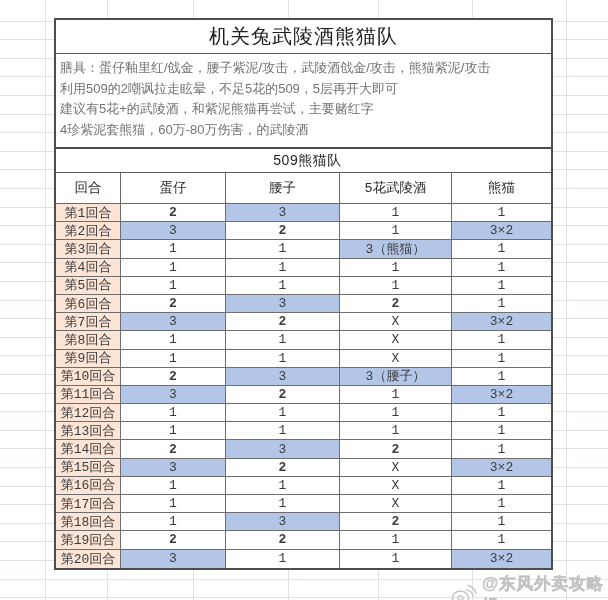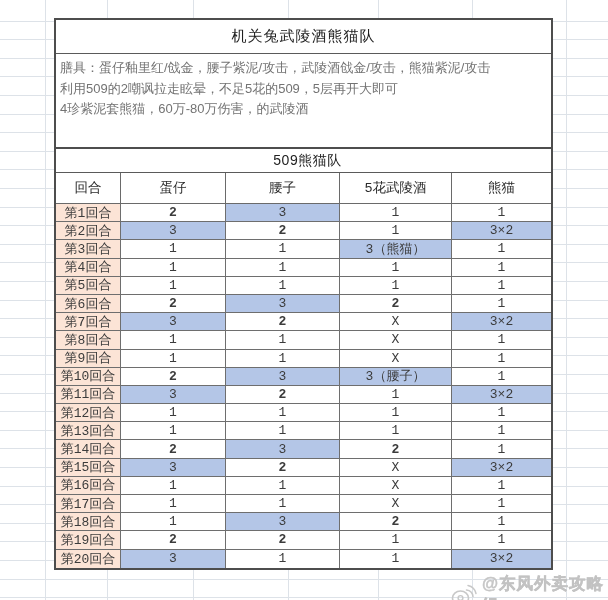--- a/index.html
+++ b/index.html
@@ -18,21 +18,21 @@
   .vline{position:absolute;top:0;width:1px;height:600px;background:#dde2e8;z-index:0;}
   
   .sheet{
     position:absolute;left:54px;top:18px;width:495px;z-index:1;
     background:#ffffff;border:2px solid #4d4d4d;box-sizing:content-box;
     color:#333;
   }
   .title-row{
     height:34px;box-sizing:border-box;border-bottom:1px solid #5a5a5a;
     display:flex;align-items:center;justify-content:center;
-    font-size:15px;color:#1f1f1f;letter-spacing:1px;
+    font-size:20px;color:#1f1f1f;letter-spacing:1px;
   }
   .notes{
     height:95px;box-sizing:border-box;border-bottom:2px solid #4d4d4d;
     padding:4px 2px 0 4px;
     font-size:13px;line-height:20.5px;color:#737373;
   }
   .section-row{
     height:24px;box-sizing:border-box;border-bottom:1px solid #5a5a5a;
     display:flex;align-items:center;justify-content:center;
     font-size:14px;color:#222;letter-spacing:0.5px;padding-left:8px;
@@ -75,20 +75,21 @@
 <div class="vline" style="left:378px"></div>
 <div class="vline" style="left:472px"></div>
 <div class="vline" style="left:566px"></div>
 
 <div class="sheet">
   <div class="title-row">机关兔武陵酒熊猫队</div>
 
   <div class="notes">
     <div>膳具：蛋仔釉里红/戗金，腰子紫泥/攻击，武陵酒戗金/攻击，熊猫紫泥/攻击</div>
     <div>利用509的2嘲讽拉走眩晕，不足5花的509，5层再开大即可</div>
+    <div>建议有5花+的武陵酒，和紫泥熊猫再尝试，主要赌红字</div>
     <div>4珍紫泥套熊猫，60万-80万伤害，的武陵酒</div>
   </div>
 
   <div class="section-row">509熊猫队</div>
 
   <div class="grid-row hdr">
       <div class="hcell">回合</div>
       <div class="hcell">蛋仔</div>
       <div class="hcell">腰子</div>
       <div class="hcell">5花武陵酒</div>

